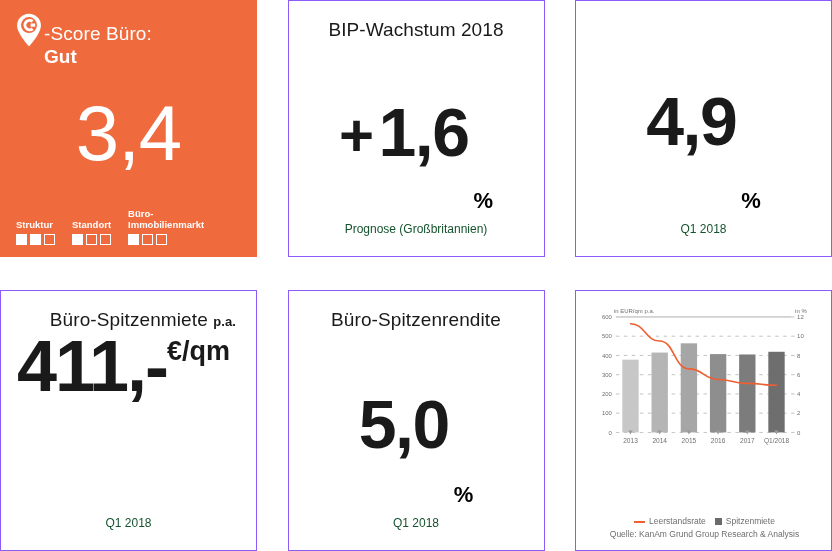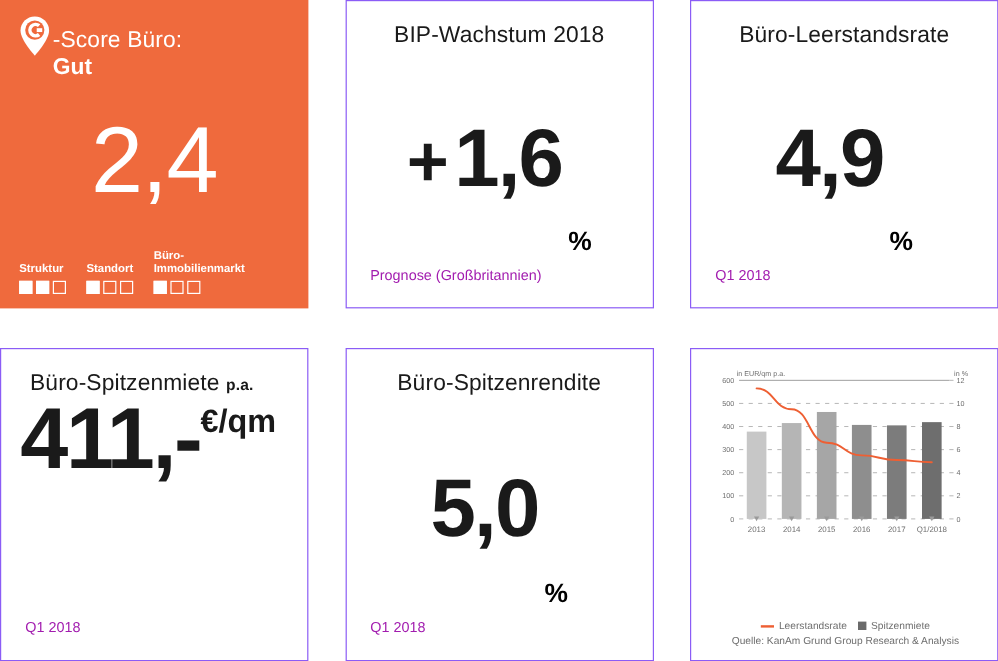--- a/index.html
+++ b/index.html
@@ -111,21 +111,21 @@
     padding: 18px 20px 18px 20px;
   }
   .kpi-title {
     font-size: 19px;
     font-weight: 400;
     color: #1a1a1a;
     letter-spacing: 0.1px;
     text-align: center;
     line-height: 1.2;
   }
-  .kpi-title.left { text-align: left; padding-left: 4px; }
+  .kpi-title.left { text-align: right; padding-left: 4px; }
   .kpi-sub-unit {
     font-size: 13px;
     font-weight: 700;
   }
   .kpi-value-row {
     flex: 1 1 auto;
     display: flex;
     align-items: center;
     justify-content: center;
   }
@@ -145,22 +145,22 @@
   }
   .kpi-unit {
     font-size: 22px;
     font-weight: 700;
     margin-left: 5px;
     align-self: flex-end;
     padding-bottom: 8px;
   }
   .kpi-footnote {
     font-size: 12px;
-    color: #a21caf;
-    text-align: left;
+    color: #14532d;
+    text-align: center;
     padding-bottom: 2px;
   }
 
   
   .rent-body {
     flex: 1 1 auto;
     display: flex;
     flex-direction: row;
     justify-content: center;
     padding-bottom: 6px;
@@ -236,21 +236,21 @@
         <path d="M13 0.8 C6.4 0.8 1.1 6.0 1.1 12.4 C1.1 20.6 13 33.3 13 33.3 C13 33.3 24.9 20.6 24.9 12.4 C24.9 6.0 19.6 0.8 13 0.8 Z" fill="#ffffff"></path>
         <circle cx="13" cy="12.1" r="8.0" fill="#ef6a3d"></circle>
         <path d="M17.6 7.3 A6.2 6.2 0 1 0 17.6 16.9 L15.6 14.6 A3.2 3.2 0 1 1 15.6 9.6 Z" fill="#ffffff"></path>
         <rect x="14.6" y="10.5" width="4.6" height="3.2" fill="#ffffff"></rect>
       </svg>
       <div class="score-title-wrap">
         <div class="score-title">-Score Büro:</div>
         <div class="score-rating">Gut</div>
       </div>
     </div>
-    <div class="score-number">2,4</div>
+    <div class="score-number">3,4</div>
     <div class="criteria">
       <div class="criterion">
         <div class="criterion-label">Struktur</div>
         <div class="boxes">
           <span class="box filled"></span>
           <span class="box filled"></span>
           <span class="box"></span>
         </div>
       </div>
       <div class="criterion">
@@ -283,21 +283,20 @@
           <span>1,6</span>
       </div>
       <span class="kpi-unit">%</span>
     </div>
     <div class="kpi-footnote">Prognose (Großbritannien)</div>
   </div>
 
   <div class="spacer"></div>
 
   <div class="card kpi">
-    <div class="kpi-title">Büro-Leerstandsrate</div>
     <div class="kpi-value-row">
       <div class="kpi-value">4,9</div>
       <span class="kpi-unit">%</span>
     </div>
     <div class="kpi-footnote">Q1 2018</div>
   </div>
 
   <div class="spacer"></div>
   <div class="spacer"></div>
   <div class="spacer"></div>

